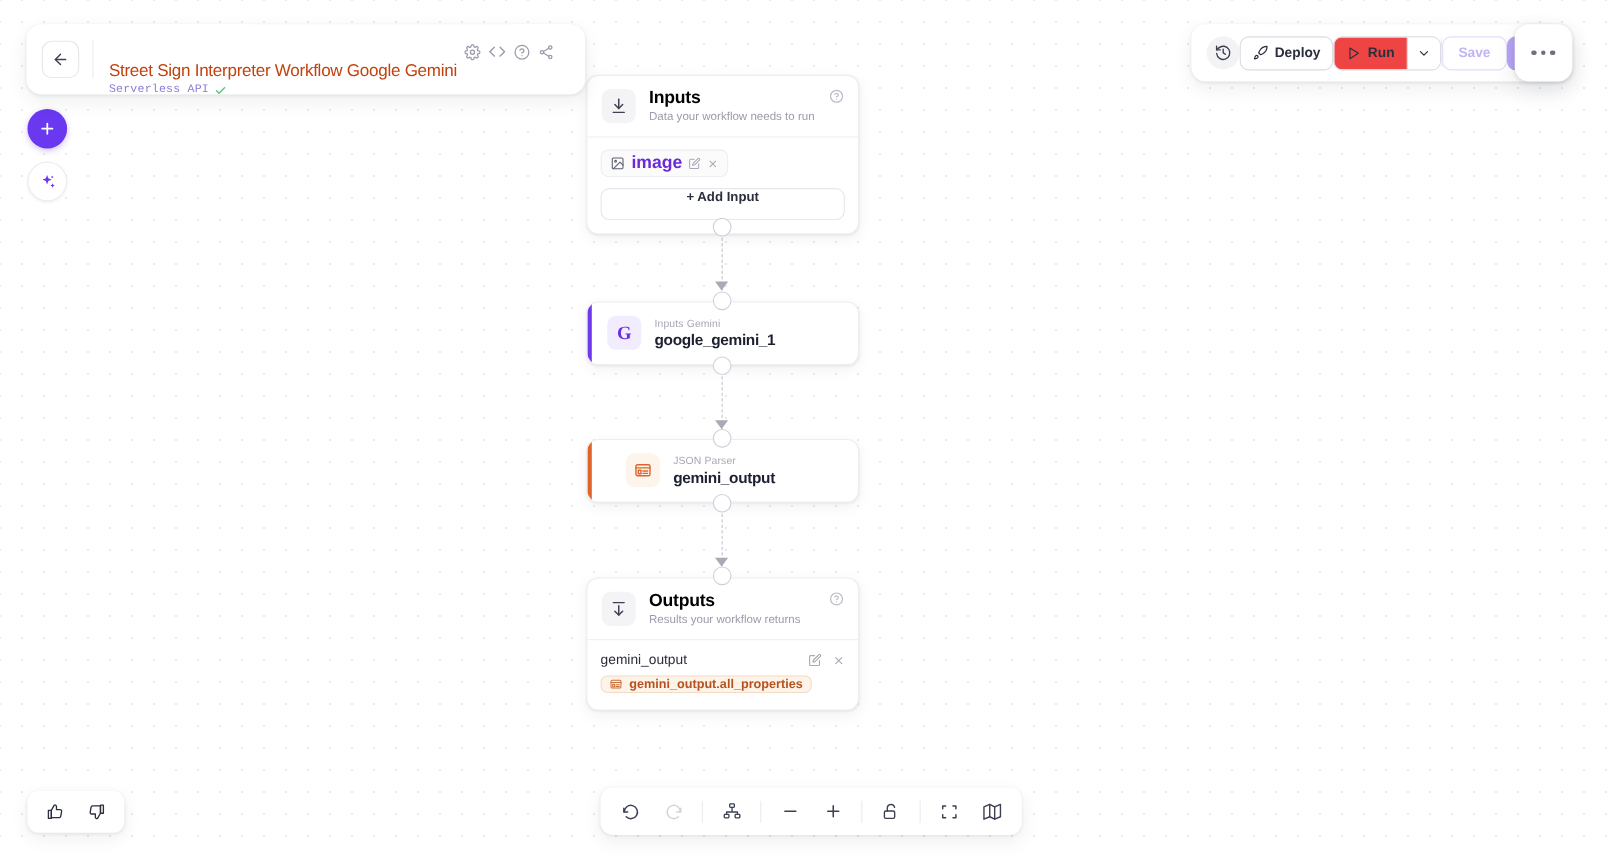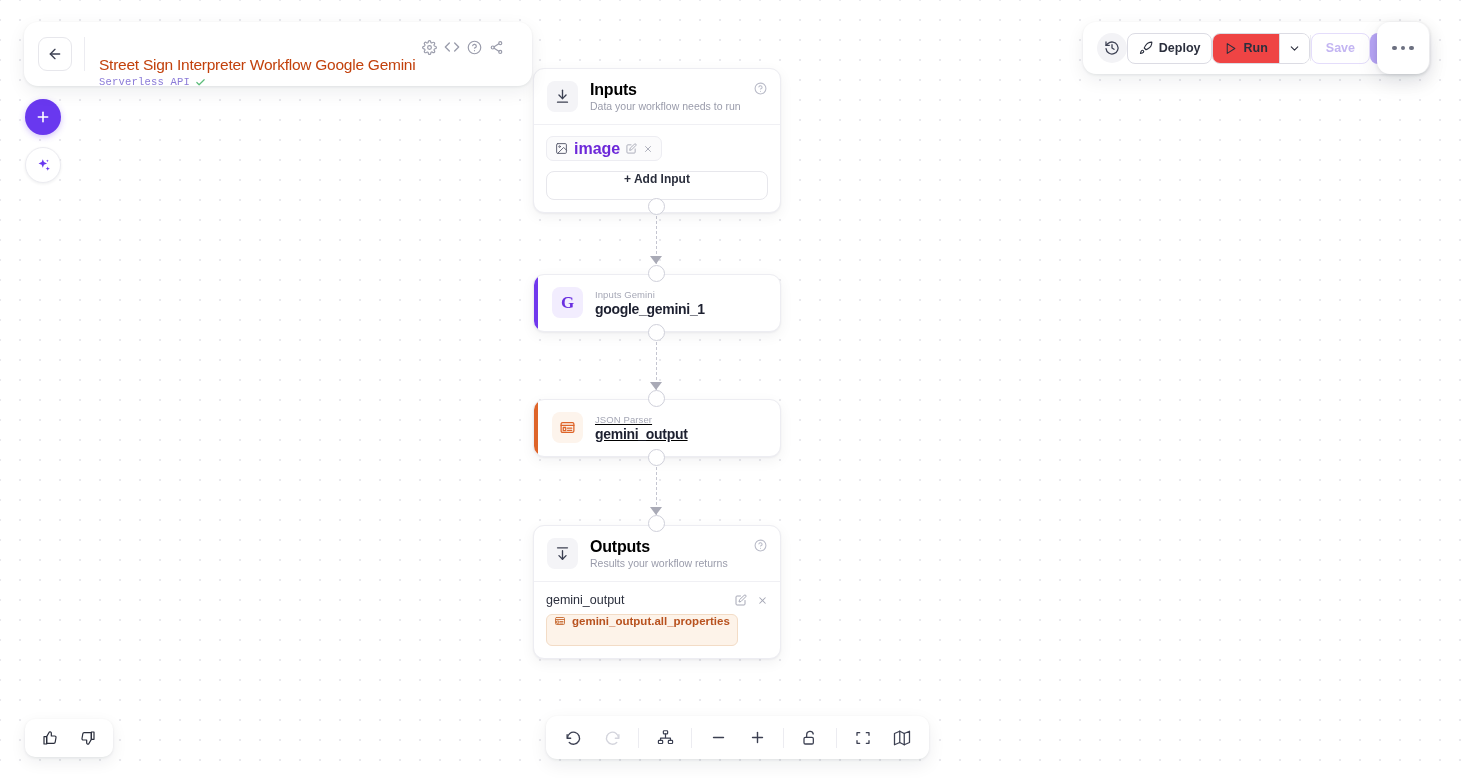--- a/index.html
+++ b/index.html
@@ -164,22 +164,22 @@
     border: 1px solid #e7e7ec; border-radius: 8px; background: #fff;
     display: flex; align-items: flex-start; justify-content: center; gap: 5px;
     font-size: 12px; font-weight: 600; color: #2b2f3d; cursor: pointer;
   }
 
   .out-row { display: flex; align-items: center; justify-content: space-between; }
   .out-name { font-size: 12.5px; color: #2b2f3d; }
   .out-acts { display: flex; align-items: center; gap: 10px; }
   .var-chip {
     margin-top: 7px;
-    display: inline-flex; align-items: flex-start; gap: 6px;
-    height: 32px; padding: 0 7px; border: 1px solid #f3dcc6;
+    display: inline-flex; align-items: center; gap: 6px;
+    height: 16px; padding: 0 7px; border: 1px solid #f3dcc6;
     border-radius: 6px; background: #fdf3e9; cursor: pointer;
   }
   .var-chip-label { font-size: 11.5px; font-weight: 600; color: #b8521f; }
 
   
   .port {
     position: absolute; width: 17px; height: 17px; border-radius: 50%;
     background: #fff; border: 1.4px solid #cfd0da; z-index: 22; cursor: pointer;
   }
   .edge {
@@ -384,21 +384,21 @@
       <span class="node-type">Inputs Gemini</span>
       <span class="node-name">google_gemini_1</span>
     </div>
   </div>
 </div>
 <div class="port" style="left:648px; top:265px;"></div>
 <div class="port" style="left:648px; top:324px;"></div>
 
 <div class="node" style="left:533px; top:399px; width:248px; height:58px; overflow:hidden;">
   <div class="accent-bar accent-orange"></div>
-  <div class="node-head" style="padding-left:18px;text-decoration:underline;">
+  <div class="node-head" style="padding-left:35px;">
     <div class="node-icon-box icon-orange">
       <svg width="17" height="17" viewBox="0 0 24 24" fill="none" stroke="#de6429" stroke-width="1.8" stroke-linecap="round" stroke-linejoin="round">
         <rect x="3" y="5" width="18" height="14" rx="2"></rect>
           <line x1="3" y1="9" x2="21" y2="9"></line>
         <line x1="12" y1="13" x2="18" y2="13"></line>
           <line x1="12" y1="16" x2="18" y2="16"></line>
           <rect x="6" y="12" width="3.5" height="4.5"></rect>
       </svg>
     </div>
     <div class="node-head-texts">

